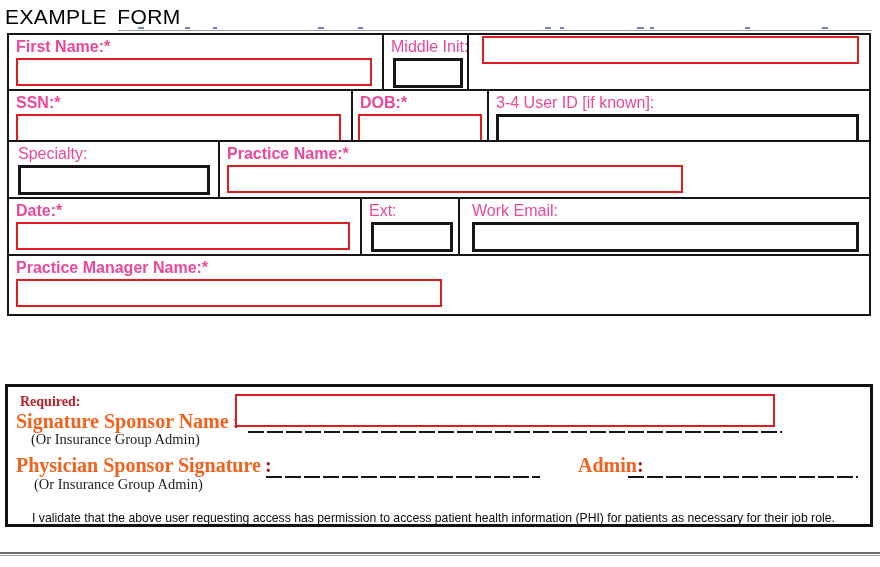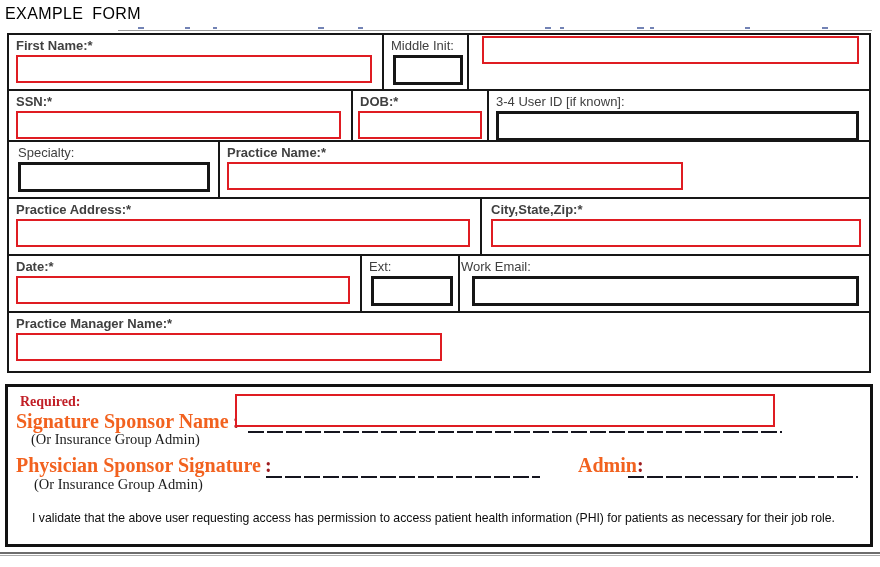--- a/index.html
+++ b/index.html
@@ -6,42 +6,42 @@
     --ink:#161616;
     --red:#df1c22;
     --orange:#f2621f;
     --darkred:#c11f27;
     --colon:#9e1b1e;
   }
   *{box-sizing:border-box;margin:0;padding:0}
   body{background:#fff;font-family:"Liberation Sans",sans-serif}
   .page{position:relative;width:880px;height:567px;background:#ffffff;overflow:hidden}
 
-  .title{position:absolute;left:5px;top:5px;font-size:16px;color:#000;
+  .title{position:absolute;left:5px;top:5px;font-size:21px;color:#000;
          letter-spacing:.4px;word-spacing:4px;font-weight:normal}
 
   
   .hairline{position:absolute;top:30px;left:118px;width:754px;height:1px;background:#9a9a9a}
   .dash{position:absolute;top:27px;height:2px;background:#5b6da8;opacity:.85}
 
   
   .tbl{position:absolute;left:7px;top:33px;width:864px;border:2px solid var(--ink);background:#fff}
   .row{display:flex;width:100%;border-bottom:2px solid var(--ink)}
   .row:last-child{border-bottom:none}
   .cell{position:relative;border-right:2px solid var(--ink);overflow:hidden}
   .cell:last-child{border-right:none;flex:1 1 auto}
-  .lbl{font-size:13px;color:#404040;padding:3px 0 1px 7px;white-space:nowrap}
+  .lbl{font-size:16px;color:#ec4899;padding:3px 0 1px 7px;white-space:nowrap}
   .req{font-weight:bold}
   .box{display:block;margin:1px 10px 0 7px;height:28px;width:calc(100% - 17px);
        background:#fff;outline:none;font:13px "Liberation Sans",sans-serif;padding:0 4px}
   .redbox{border:2px solid var(--red)}
   .blkbox{border:3px solid var(--ink)}
 
   
-  .sponsor{position:absolute;left:5px;top:384px;width:868px;height:163px;
+  .sponsor{position:absolute;left:5px;top:384px;width:868px;height:143px;
            border:3px solid #111;background:#fff;font-family:"Liberation Serif",serif}
   .requiredlbl{position:absolute;left:12px;top:7px;font-size:14px;font-weight:bold;color:var(--darkred)}
   .sp-head{position:absolute;font-size:20px;font-weight:bold;color:var(--orange);white-space:nowrap}
   .sp-colon{color:var(--colon);font-weight:bold}
   .sp-sub{position:absolute;font-size:14.5px;color:#1c1c1c;white-space:nowrap}
   .name-input{position:absolute;left:227px;top:7px;width:540px;height:33px;
               border:2.5px solid var(--red);background:#fff;outline:none;
               font:15px "Liberation Serif",serif;padding:0 6px}
   .uline{position:absolute;height:2px;
          background:repeating-linear-gradient(90deg,#15151f 0 16px,rgba(0,0,0,0) 16px 19px)}
@@ -109,42 +109,32 @@
       <div class="cell">
         <div class="lbl" style="padding-left:9px">Specialty:</div>
         <input class="box blkbox" style="margin-left: 9px; height: 30px;">
       </div>
       <div class="cell" style="flex:0 0 473px">
         <div class="lbl req">Practice Name:*</div>
         <input class="box redbox" style="">
       </div>
     </div>
 
-    <div class="row" style="height:57px">
-      <div class="cell" style="flex:0 0 473px">
-        <div class="lbl req">Practice Address:*</div>
-        <input class="box redbox" style="">
-      </div>
-      <div class="cell">
-        <div class="lbl req" style="padding-left:9px">City,State,Zip:*</div>
-        <input class="box redbox" style="margin-left: 9px;">
-      </div>
-    </div>
 
     <div class="row" style="height:57px">
       <div class="cell" style="flex:0 0 353px">
         <div class="lbl req">Date:*</div>
         <input class="box redbox" style="">
       </div>
       <div class="cell" style="flex:0 0 98px">
         <div class="lbl">Ext:</div>
         <input class="box blkbox" style="width: 82px; margin-left: 9px; height: 30px;">
       </div>
       <div class="cell">
-        <div class="lbl" style="padding-left:1px">Work Email:</div>
+        <div class="lbl" style="padding-left:12px">Work Email:</div>
         <input class="box blkbox" style="margin-left: 12px; width: calc(100% - 22px); height: 30px;">
       </div>
     </div>
 
     <div class="row" style="height:58px">
       <div class="cell" style="flex:0 0 443px">
         <div class="lbl req">Practice Manager Name:*</div>
         <input class="box redbox" style="">
       </div>
     </div>

